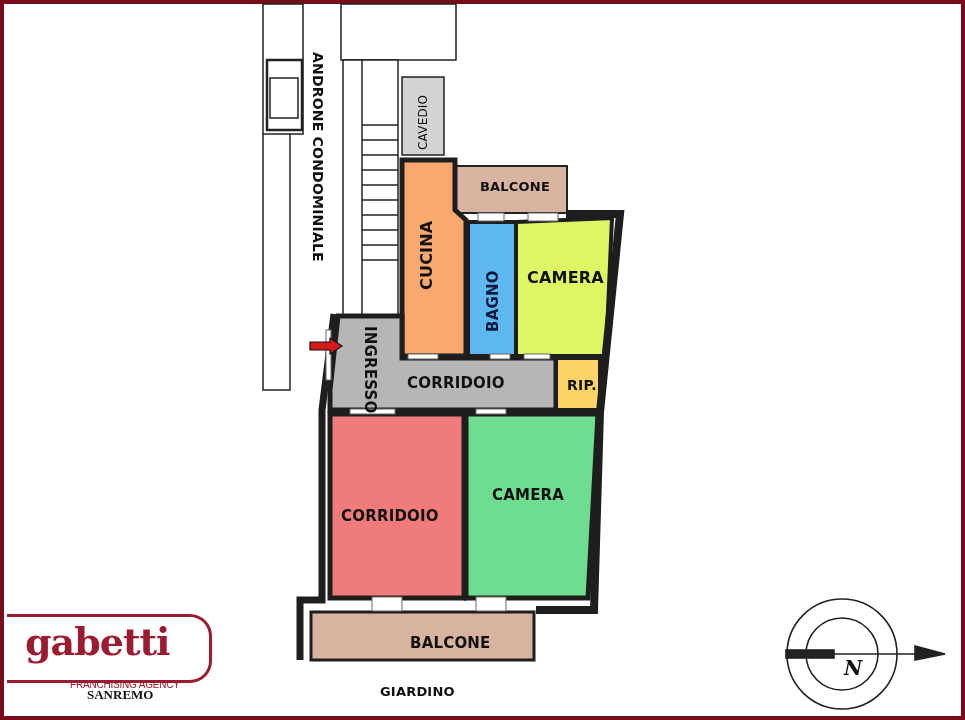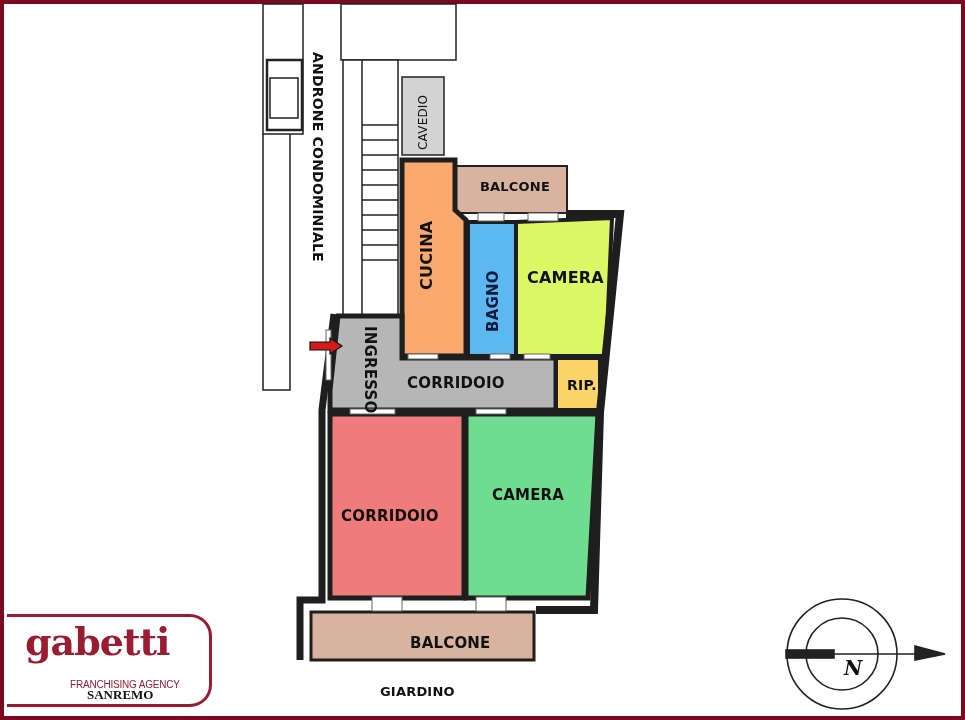--- a/index.html
+++ b/index.html
@@ -20,21 +20,21 @@
     position: absolute;
     font-family: "DejaVu Sans", sans-serif;
     font-weight: bold;
     color: #111;
     white-space: nowrap;
     font-size: 15px;
     letter-spacing: 0.2px;
   }
   .logo {
     position: absolute; left: 7px; top: 614px;
-    width: 205px; height: 93px;
+    width: 205px; height: 69px;
     box-sizing: border-box;
     border: 3px solid #9b1b30;
     border-left: none;
     border-radius: 0 22px 22px 0;
     background: #fff;
   }
   .logo-brand {
     position: absolute; left: 18px; top: 2px;
     font-family: "DejaVu Serif", serif;
     font-weight: bold;

